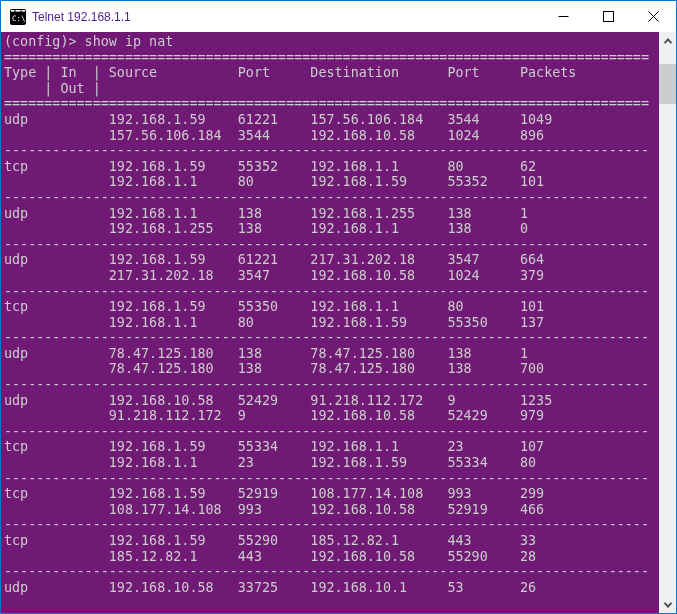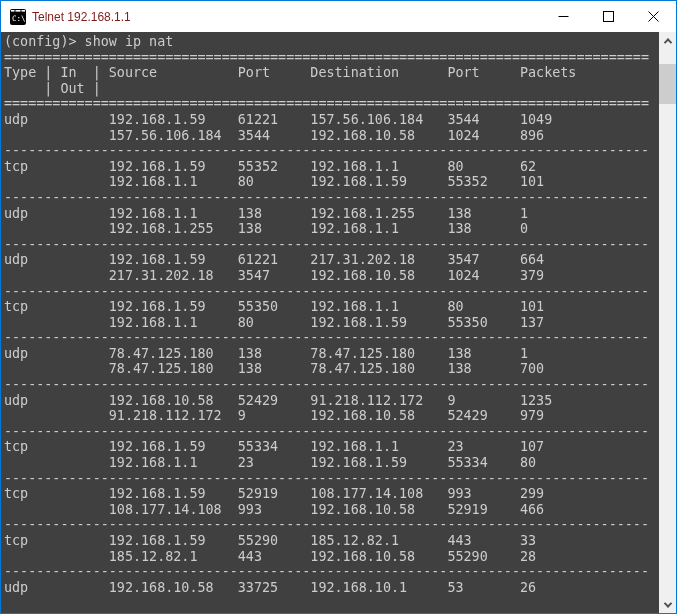--- a/index.html
+++ b/index.html
@@ -26,21 +26,21 @@
   .app-icon {
     width: 16px;
     height: 16px;
     margin-left: 9px;
     flex: 0 0 auto;
     display: inline-block;
   }
   .title-text {
     margin-left: 6px;
     font-size: 12px;
-    color: #7f1d1d;
+    color: #4c1d95;
     white-space: nowrap;
     flex: 1 1 auto;
   }
   .controls { display: flex; height: 100%; flex: 0 0 auto; }
   .ctrl-btn {
     width: 45px;
     height: 100%;
     border: none;
     background: transparent;
     padding: 0;
@@ -58,21 +58,21 @@
     background: #0c0c0c;
   }
   .terminal {
     flex: 1 1 auto;
     margin: 0;
     padding: 2px 0 0 3px;
     font-family: "DejaVu Sans Mono", "Liberation Mono", monospace;
     font-size: 13.4px;
     line-height: 15.6px;
     color: #cccccc;
-    background: #404040;
+    background: #701a75;
     overflow: hidden;
     white-space: pre;
   }
 
   
   .scrollbar {
     flex: 0 0 17px;
     width: 17px;
     background: #f0f0f0;
     position: relative;

